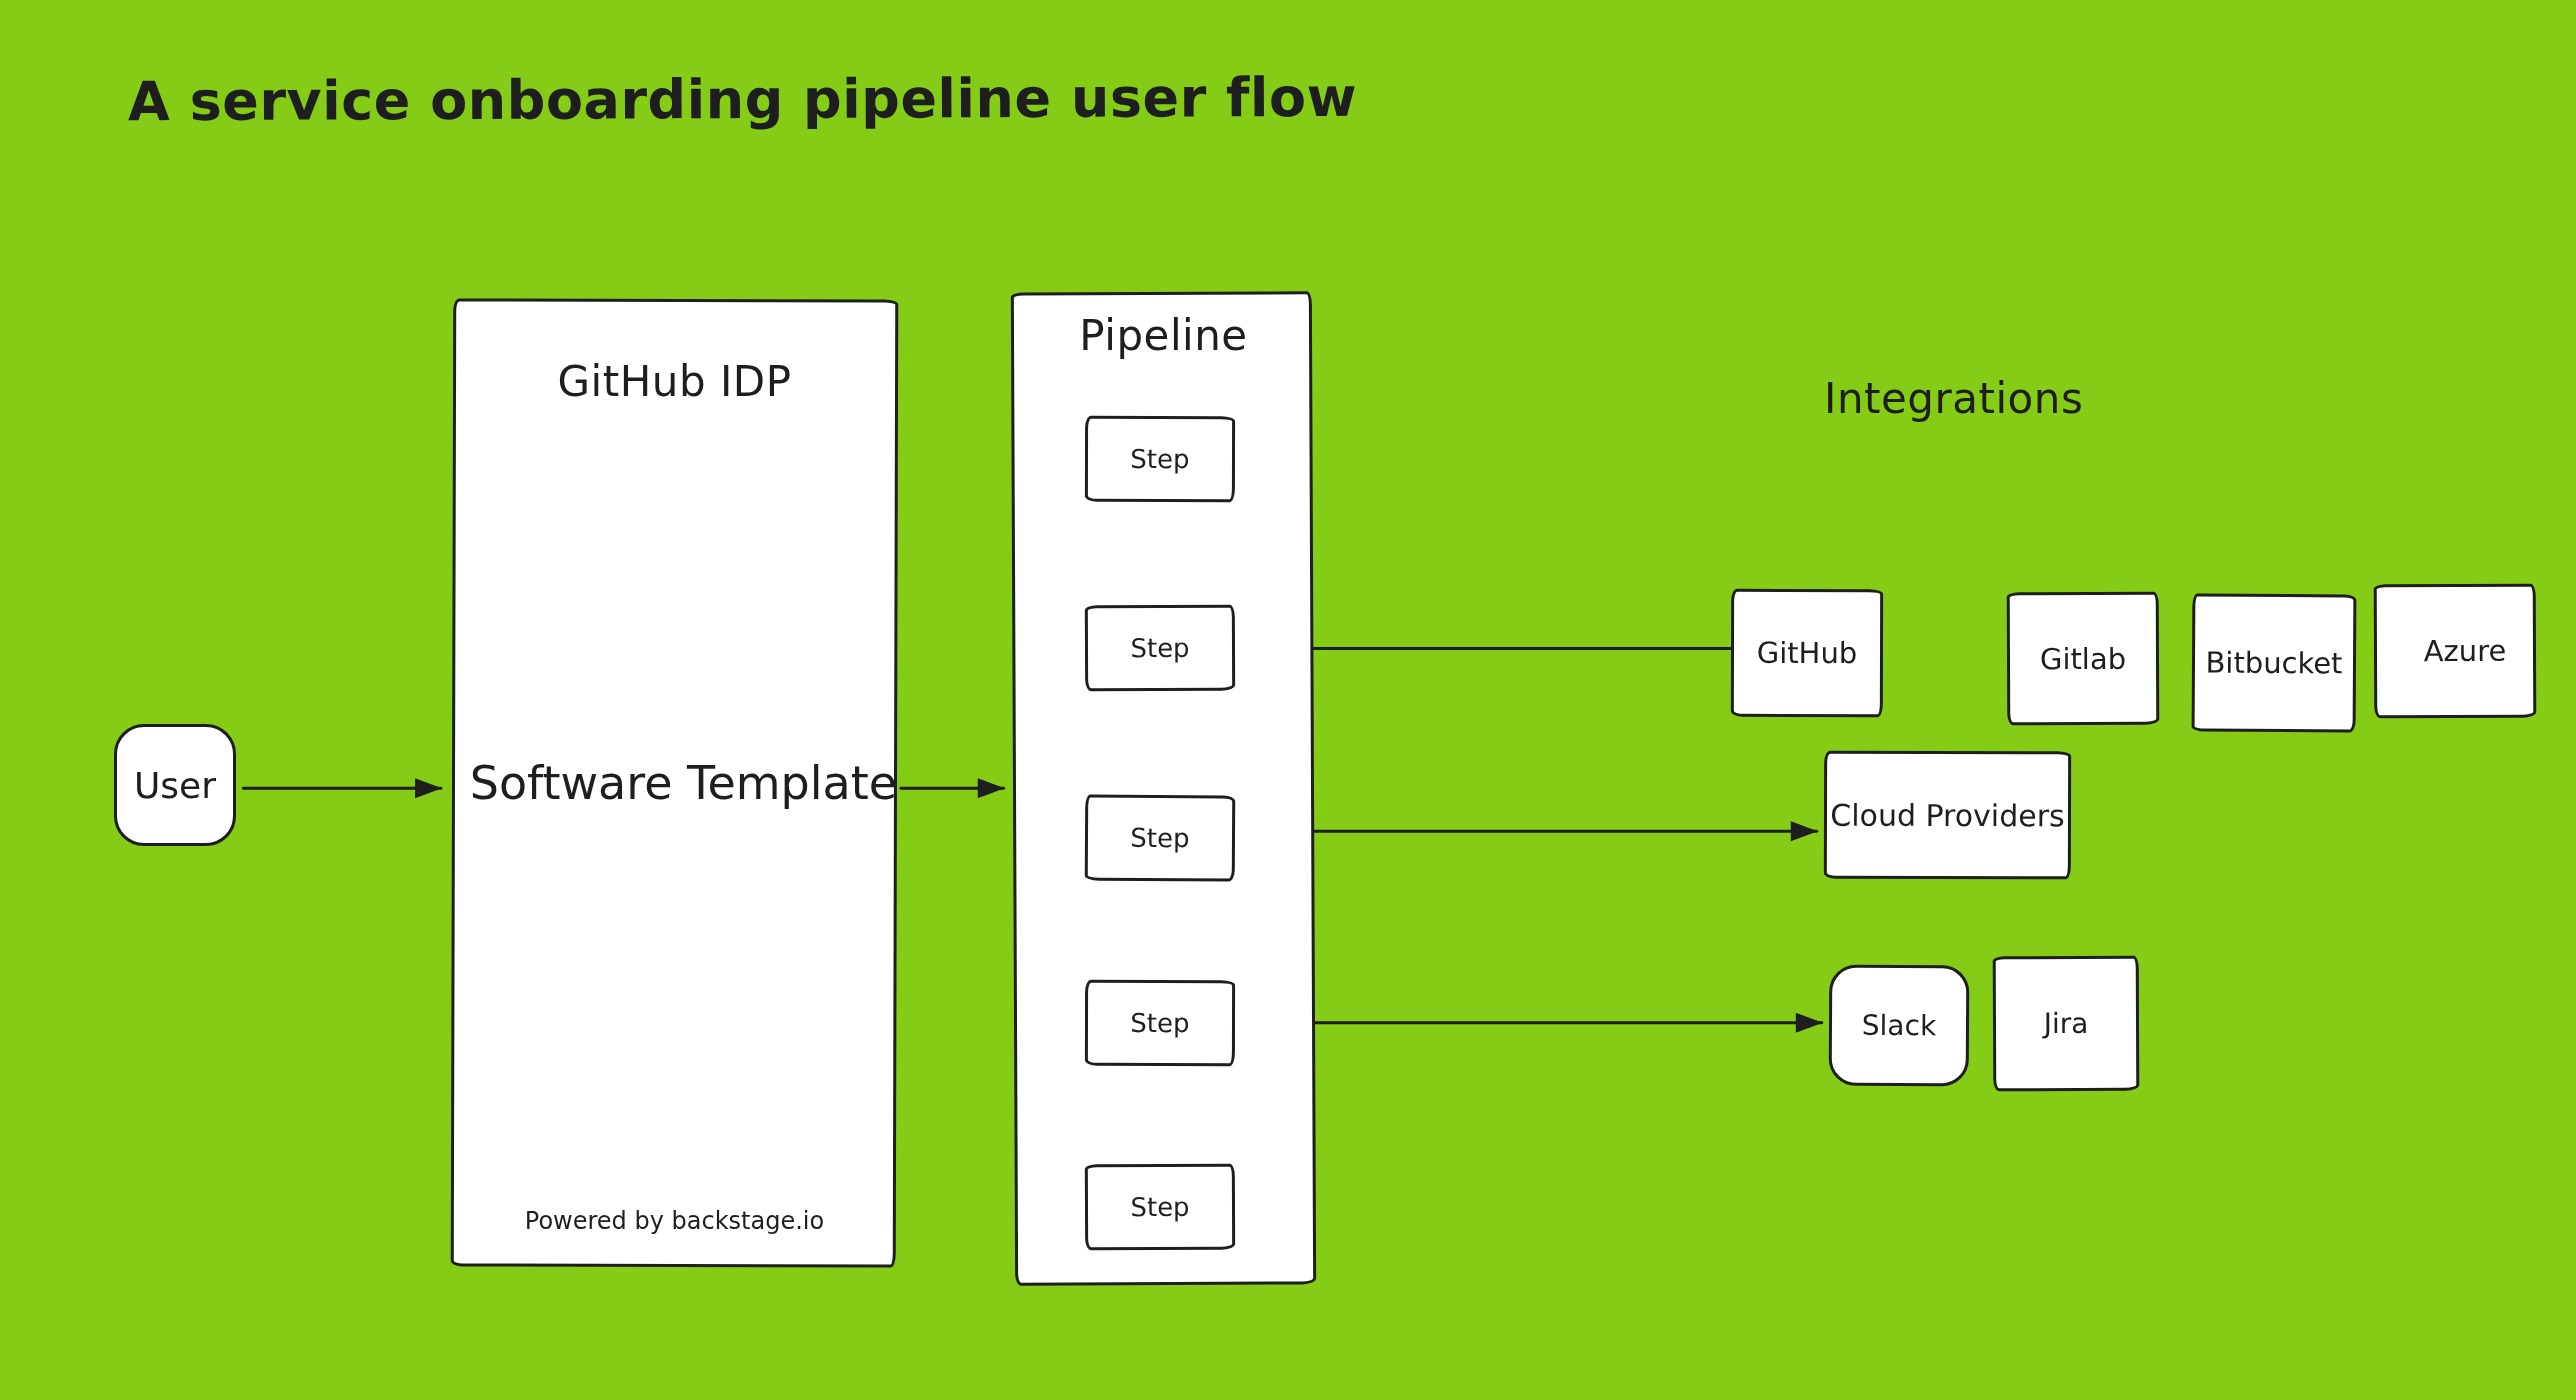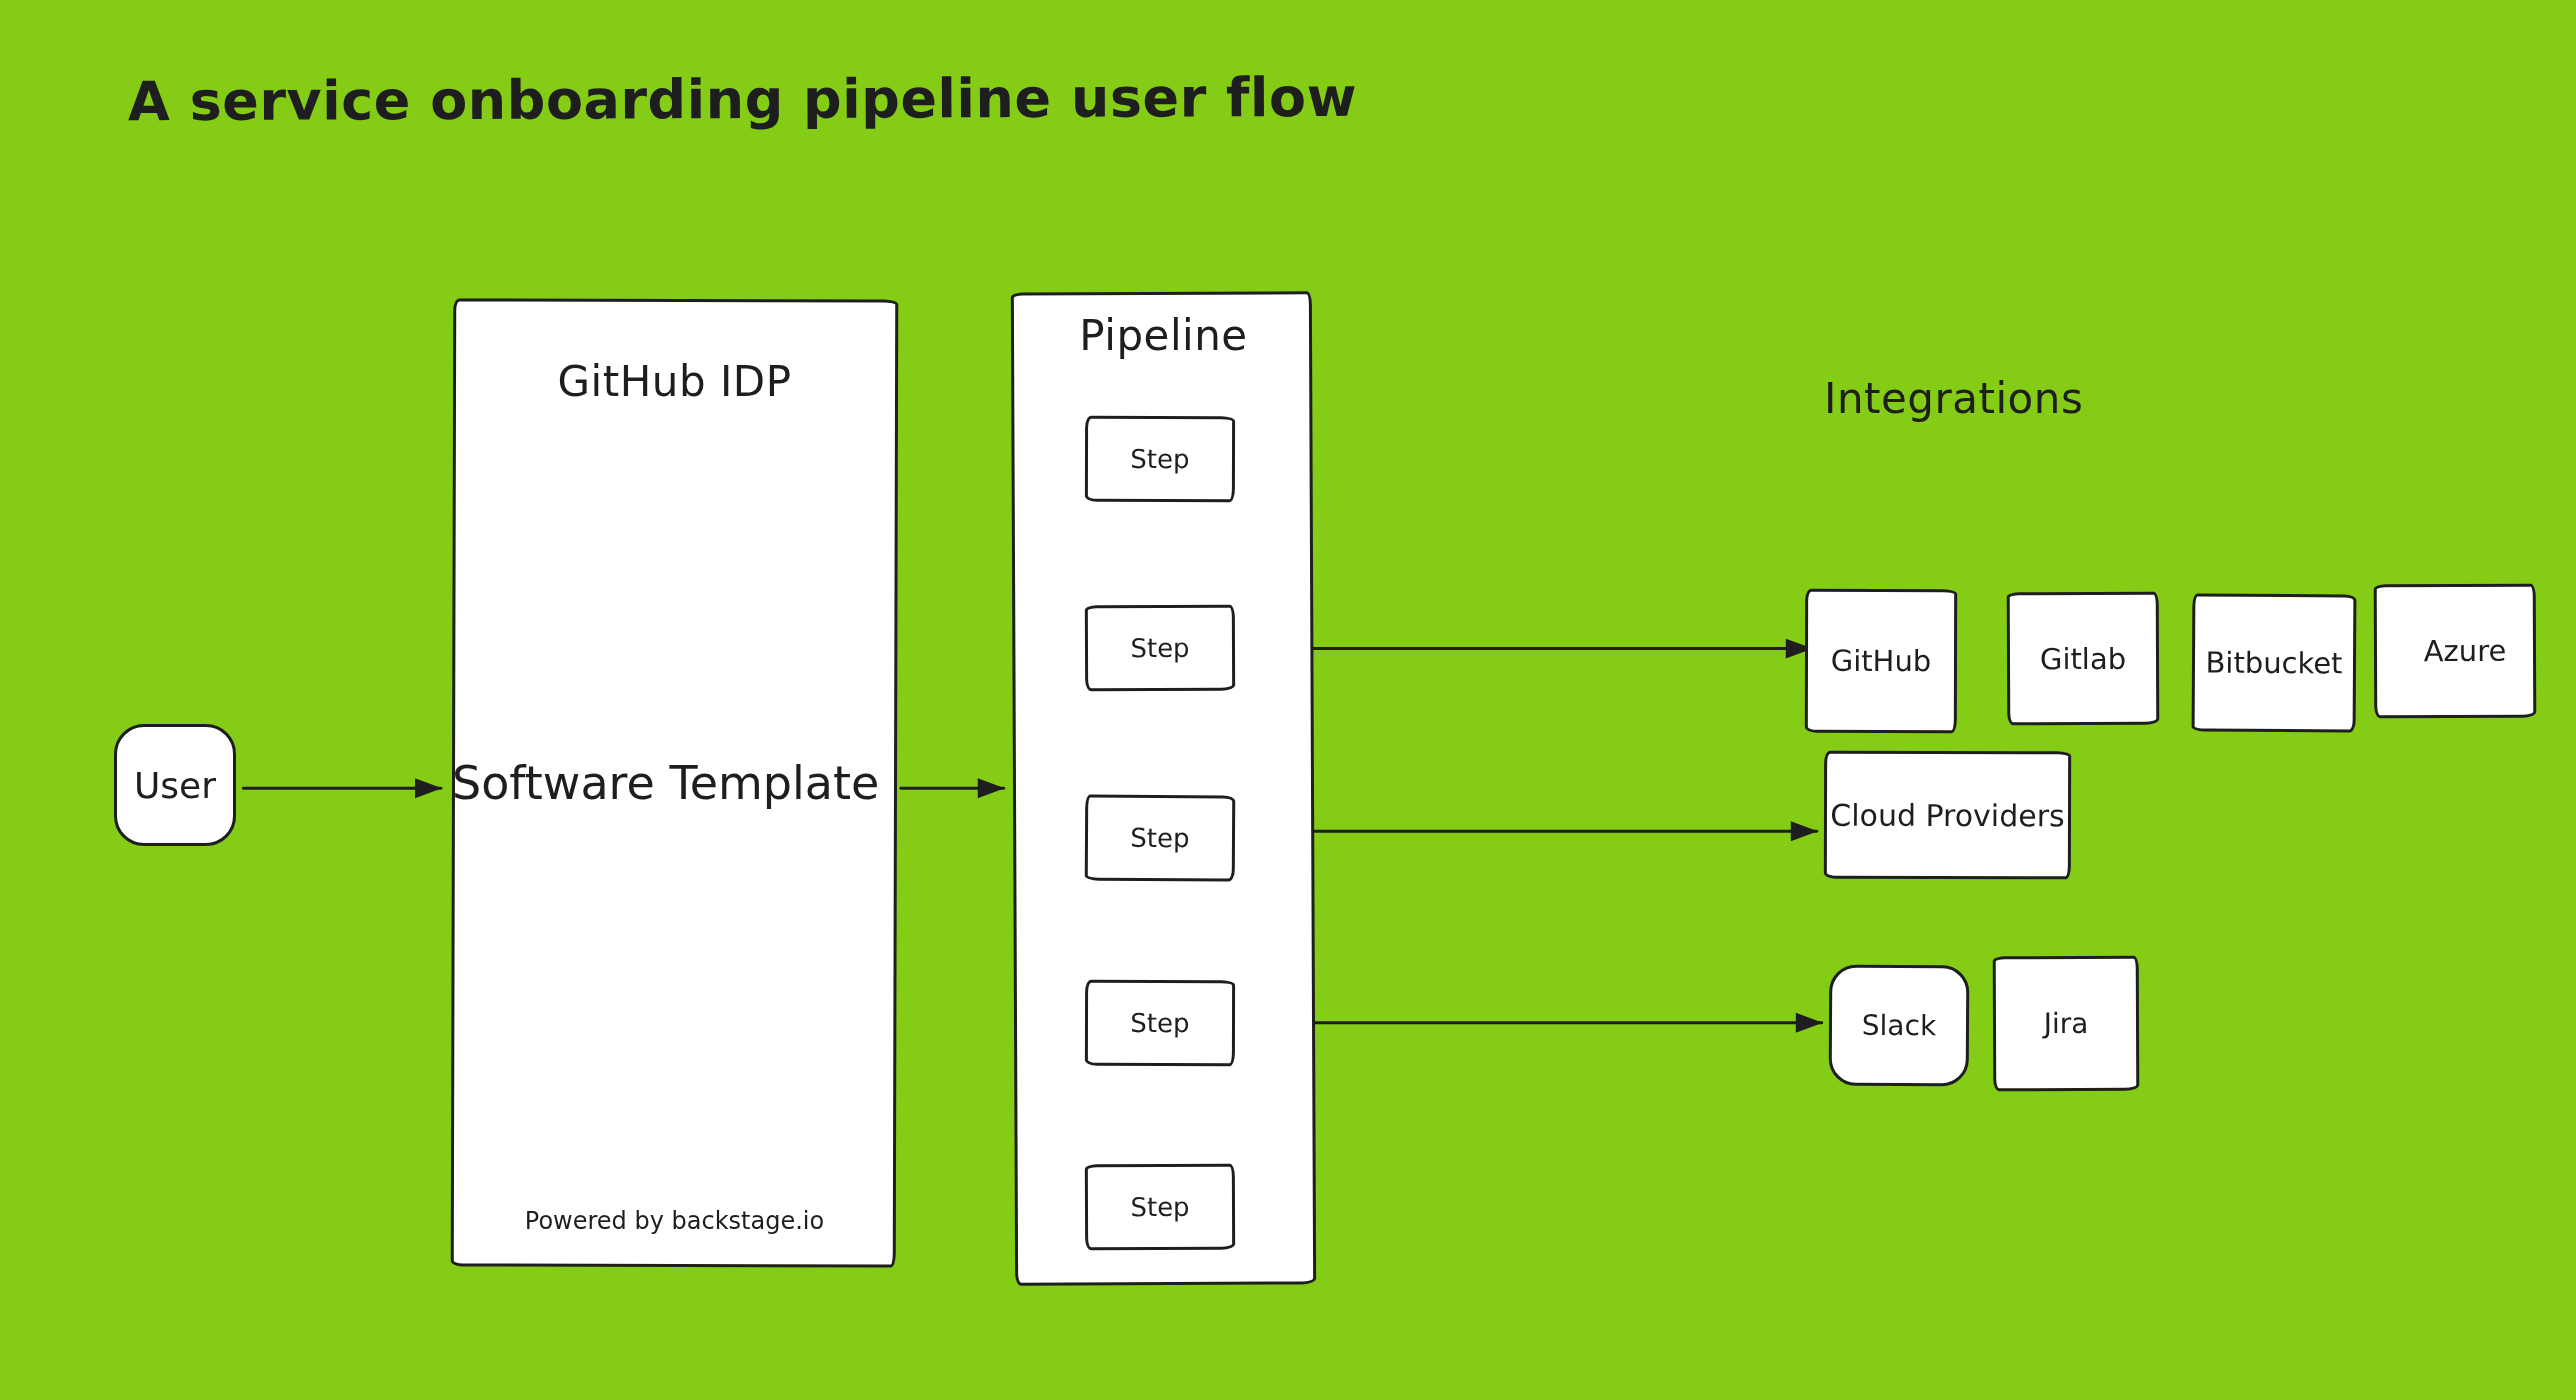--- a/index.html
+++ b/index.html
@@ -42,37 +42,37 @@
   .sk3 { border-radius: 5px 12px 6px 14px / 13px 6px 12px 5px; transform: rotate(0.35deg); }
 
   .user-box {
     left: 114px; top: 724px; width: 122px; height: 122px;
     border-radius: 30px;
     font-size: 36px;
   }
 
   .harness-box { left: 452px; top: 299px; width: 445px; height: 968px; }
   .harness-title { left: 452px; top: 357px; width: 445px; text-align: center; }
-  .harness-label { left: 452px; top: 756px; width: 445px; text-align: left; font-size: 46px; }
+  .harness-label { left: 452px; top: 756px; width: 445px; text-align: right; font-size: 46px; }
   .harness-footer { left: 452px; top: 1207px; width: 445px; text-align: center; font-size: 24px; }
 
   .pipeline-box { left: 1013px; top: 292px; width: 301px; height: 993px; }
   .pipeline-title { left: 1013px; top: 311px; width: 301px; text-align: center; }
 
   .step { left: 1085px; width: 150px; height: 86px; font-size: 26px; }
   .step1 { top: 416px; }
   .step2 { top: 605px; }
   .step3 { top: 795px; }
   .step4 { top: 980px; }
   .step5 { top: 1164px; }
 
   .integrations-title { left: 1824px; top: 374px; }
 
   .scm { font-size: 29px; }
-  .github    { left: 1805px; top: 589px; width: 152px; height: 144px; }
+  .github    { left: 1731px; top: 589px; width: 152px; height: 128px; }
   .gitlab    { left: 2007px; top: 592px; width: 152px; height: 133px; }
   .bitbucket { left: 2192px; top: 594px; width: 164px; height: 138px; }
   .azure     { left: 2374px; top: 584px; width: 162px; height: 134px; padding-left: 20px; }
 
   .cloud { left: 1824px; top: 751px; width: 247px; height: 128px; font-size: 30px; }
 
   .slack { left: 1829px; top: 965px; width: 140px; height: 121px; font-size: 28px; border-radius: 27px; }
   .jira  { left: 1993px; top: 956px; width: 146px; height: 135px; font-size: 28px; }
 </style>
 </head>

